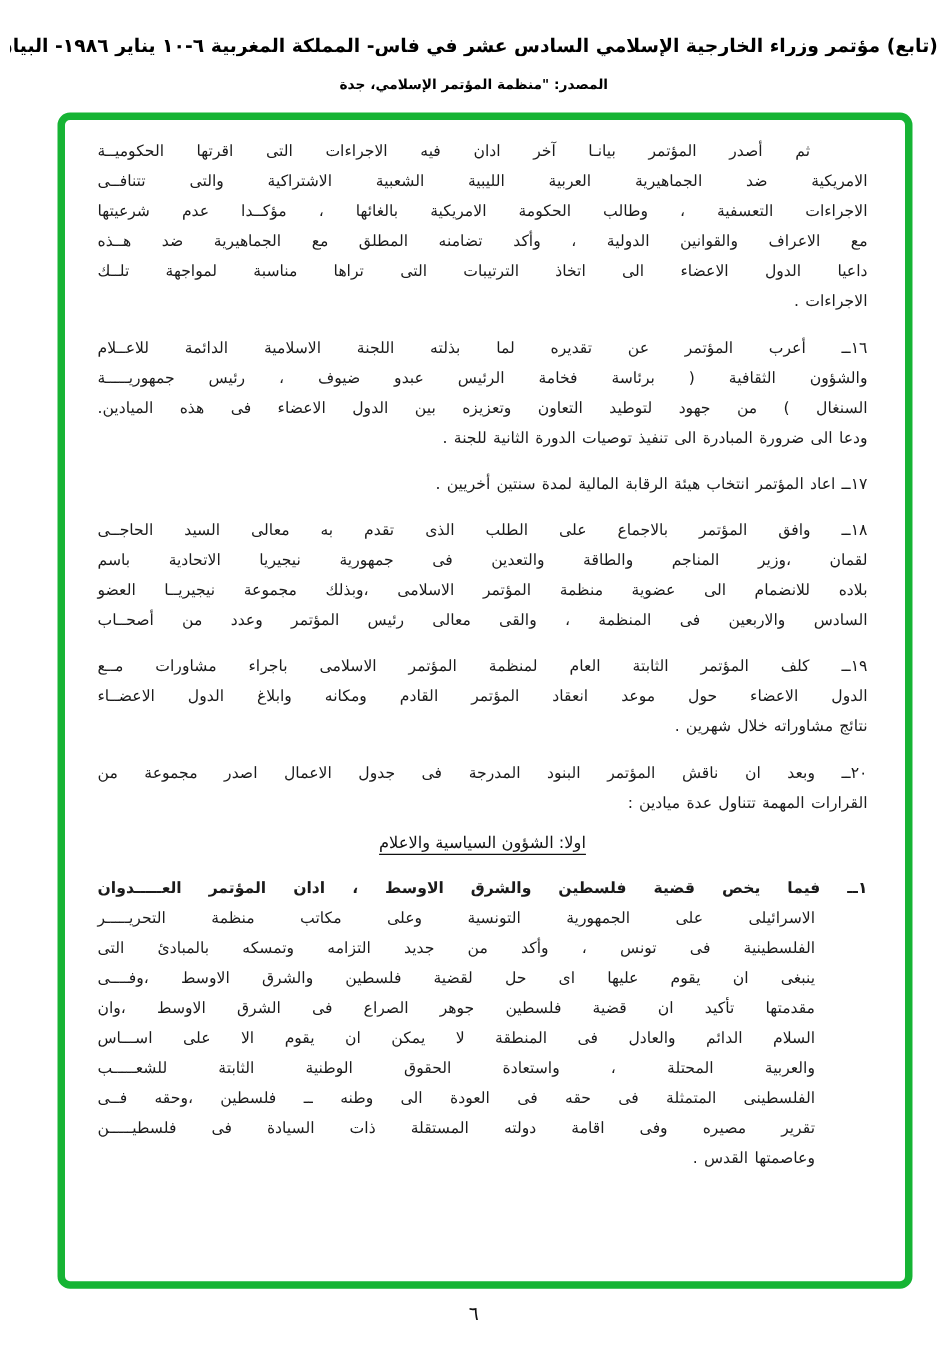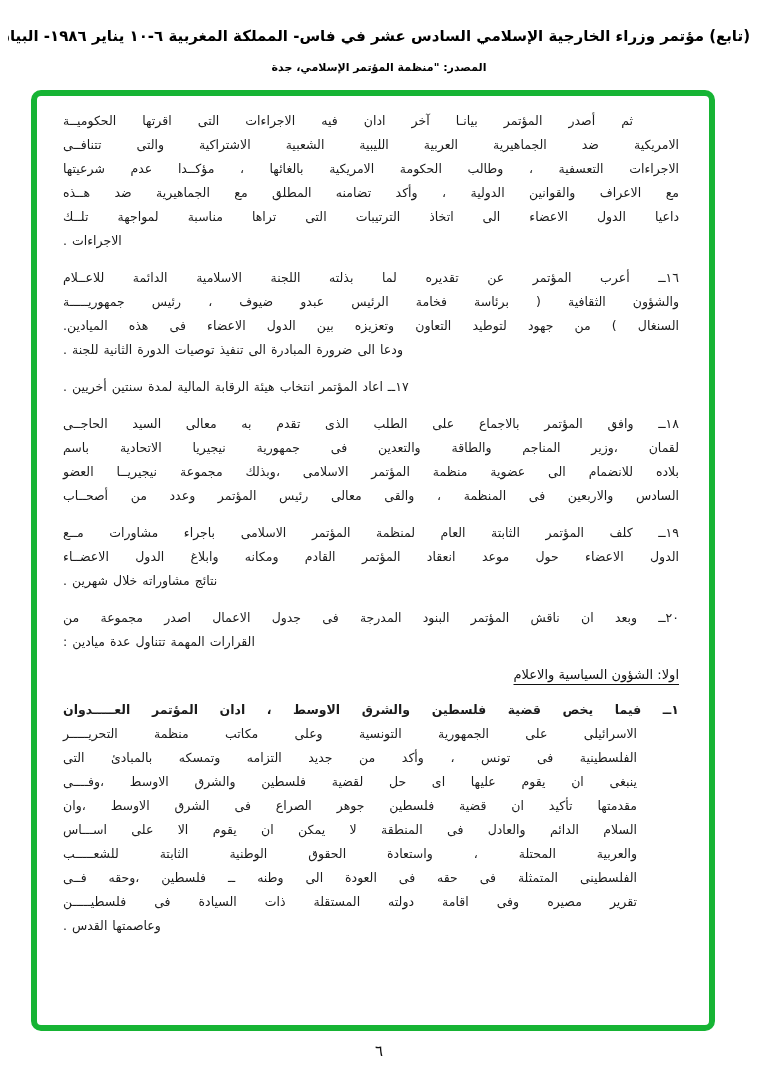--- a/index.html
+++ b/index.html
@@ -17,41 +17,41 @@
     font-weight: 700; font-size: 15px; color: #000;
     white-space: nowrap; overflow: hidden;
   }
   .hdr-source {
     position: absolute; top: 61px; left: 0; right: 0;
     direction: rtl; text-align: center;
     font-weight: 700; font-size: 11px; color: #000;
   }
 
   .green-box {
-    position: absolute; left: 31px; top: 90px;
+    position: absolute; left: 46px; top: 90px;
     width: 684px; height: 941px;
     box-sizing: border-box;
     border: 6px solid #16b434;
     border-radius: 10px;
     padding: 13px 30px 0 26px;
     direction: rtl;
     overflow: hidden;
     background: #fff;
   }
 
   .para { margin: 0 0 13px 0; color: #1b1b1b; font-size: 12.5px; }
-  .line { line-height: 24px; text-align: left; word-spacing: 1px; }
+  .line { line-height: 24px; text-align: right; word-spacing: 1px; }
   .line.jl { text-align: justify; text-align-last: justify; }
   .para.indent .line:first-child { padding-right: 46px; }
   .para.hang .line { padding-right: 42px; }
   .para.hang .line:first-child { padding-right: 0; font-weight: bold; }
 
   .section-heading {
     margin: 6px 0 16px 0;
-    direction: rtl; text-align: right;
+    direction: rtl; text-align: center;
     font-size: 13px; color: #111;
   }
   .section-heading .u {
     text-decoration: underline;
     text-underline-offset: 5px;
   }
 
   .page-number {
     position: absolute; top: 1042px; left: 0; right: 0;
     text-align: center; font-size: 15px; color: #111;

